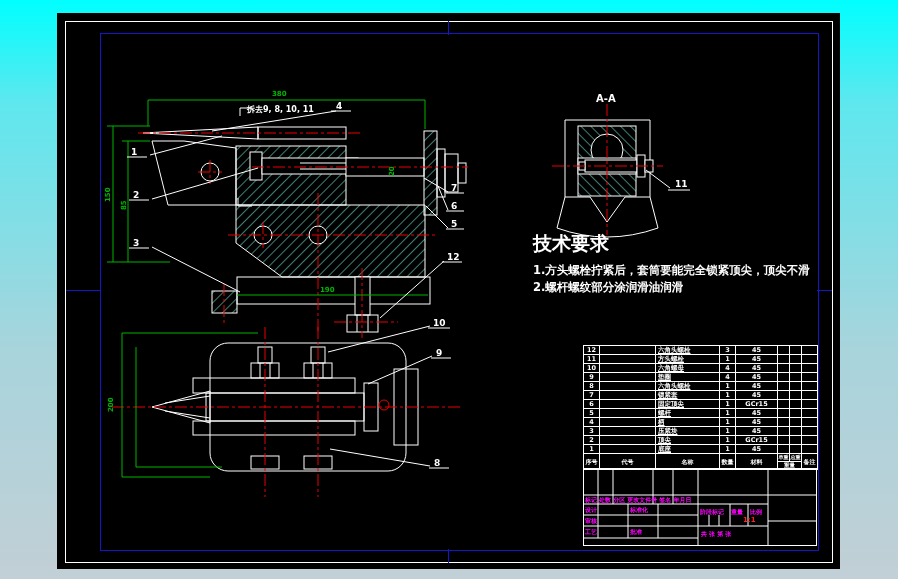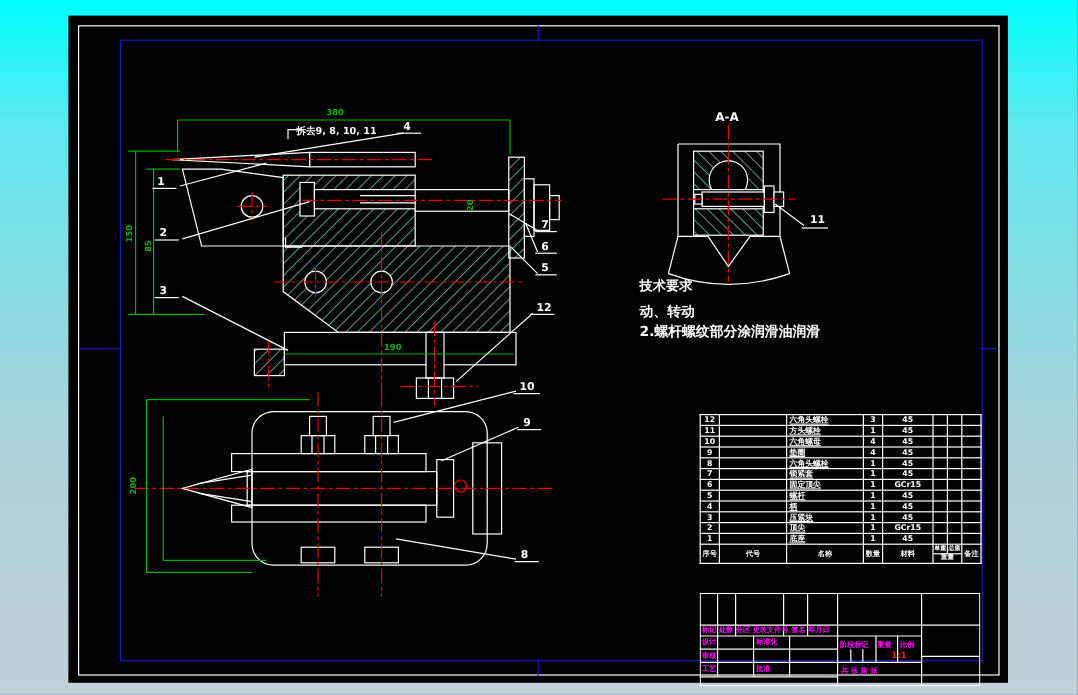--- a/index.html
+++ b/index.html
@@ -10,34 +10,34 @@
   .paper-border{position:absolute;left:65px;top:21px;width:766px;height:540px;border:1px solid #fff;}
   .frame-border{position:absolute;left:100px;top:33px;width:717px;height:516px;border:1px solid #1616c8;}
   .tick{position:absolute;background:#1616c8;}
   svg.art{position:absolute;left:0;top:0;}
   .callout{position:absolute;color:#fff;font-size:9px;font-weight:bold;line-height:9px;}
   .dim{position:absolute;color:#00b400;font-size:7px;font-weight:bold;line-height:7px;white-space:nowrap;}
   .dim.rot{transform:rotate(-90deg);transform-origin:left top;}
   .note{position:absolute;color:#fff;font-size:8px;font-weight:bold;white-space:nowrap;text-align:center;}
   .sec-label{position:absolute;color:#fff;font-size:10px;font-weight:bold;}
   .tech{position:absolute;left:533px;top:231px;width:292px;color:#fff;}
-  .tech-title{font-size:11px;font-weight:bold;margin-bottom:5px;}
+  .tech-title{font-size:19px;font-weight:bold;margin-bottom:5px;}
   .tech-line{font-size:11.5px;font-weight:bold;line-height:17px;white-space:nowrap;}
   table.parts{position:absolute;left:583px;top:345px;width:234px;border-collapse:collapse;
               table-layout:fixed;color:#fff;font-size:6.5px;font-weight:bold;}
   table.parts td{border:1px solid #fff;height:8px;padding:0;overflow:hidden;white-space:nowrap;
                  text-align:center;line-height:8px;}
   table.parts td.c-name{text-align:left;padding-left:2px;text-decoration:underline;}
   table.parts tr.hdr td{height:15px;font-size:6px;}
   .wcell{padding:0!important;}
   .wtop{display:flex;border-bottom:1px solid #fff;font-size:5px;line-height:7px;}
   .wtop span{flex:1;overflow:hidden;}
   .wtop span:first-child{border-right:1px solid #fff;}
   .wbot{font-size:5.5px;line-height:7px;}
-  .tblock{position:absolute;left:583px;top:494px;width:234px;height:72px;}
+  .tblock{position:absolute;left:583px;top:468px;width:234px;height:72px;}
   .tblock .lbl{position:absolute;color:#ff00ff;font-size:6px;font-weight:bold;
                line-height:7px;white-space:nowrap;}
   .tblock .scale-val{position:absolute;color:#ff2020;font-size:7px;font-weight:bold;}
 </style>
 </head>
 <body>
 
 <div class="screen">
 
   <div class="canvas"></div>
@@ -222,21 +222,21 @@
 
   <span class="dim" style="left:272px;top:91px;text-align:right;">380</span>
   <span class="dim rot" style="left:105px;top:202px;">150</span>
   <span class="dim rot" style="left:121px;top:210px;">85</span>
   <span class="dim rot" style="left:389px;top:176px;">20</span>
   <span class="dim" style="left:320px;top:287px;">190</span>
   <span class="dim rot" style="left:108px;top:412px;">200</span>
 
   <div class="tech">
     <div class="tech-title">技术要求</div>
-    <div class="tech-line">动、转动</div>
+    <div class="tech-line">1.方头螺栓拧紧后，套筒要能完全锁紧顶尖，顶尖不滑</div>
     <div class="tech-line">2.螺杆螺纹部分涂润滑油润滑</div>
   </div>
 
   <table class="parts">
     <colgroup>
       <col style="width:16px">
         <col style="width:56px">
         <col style="width:64px">
         <col style="width:16px">
       <col style="width:42px">

